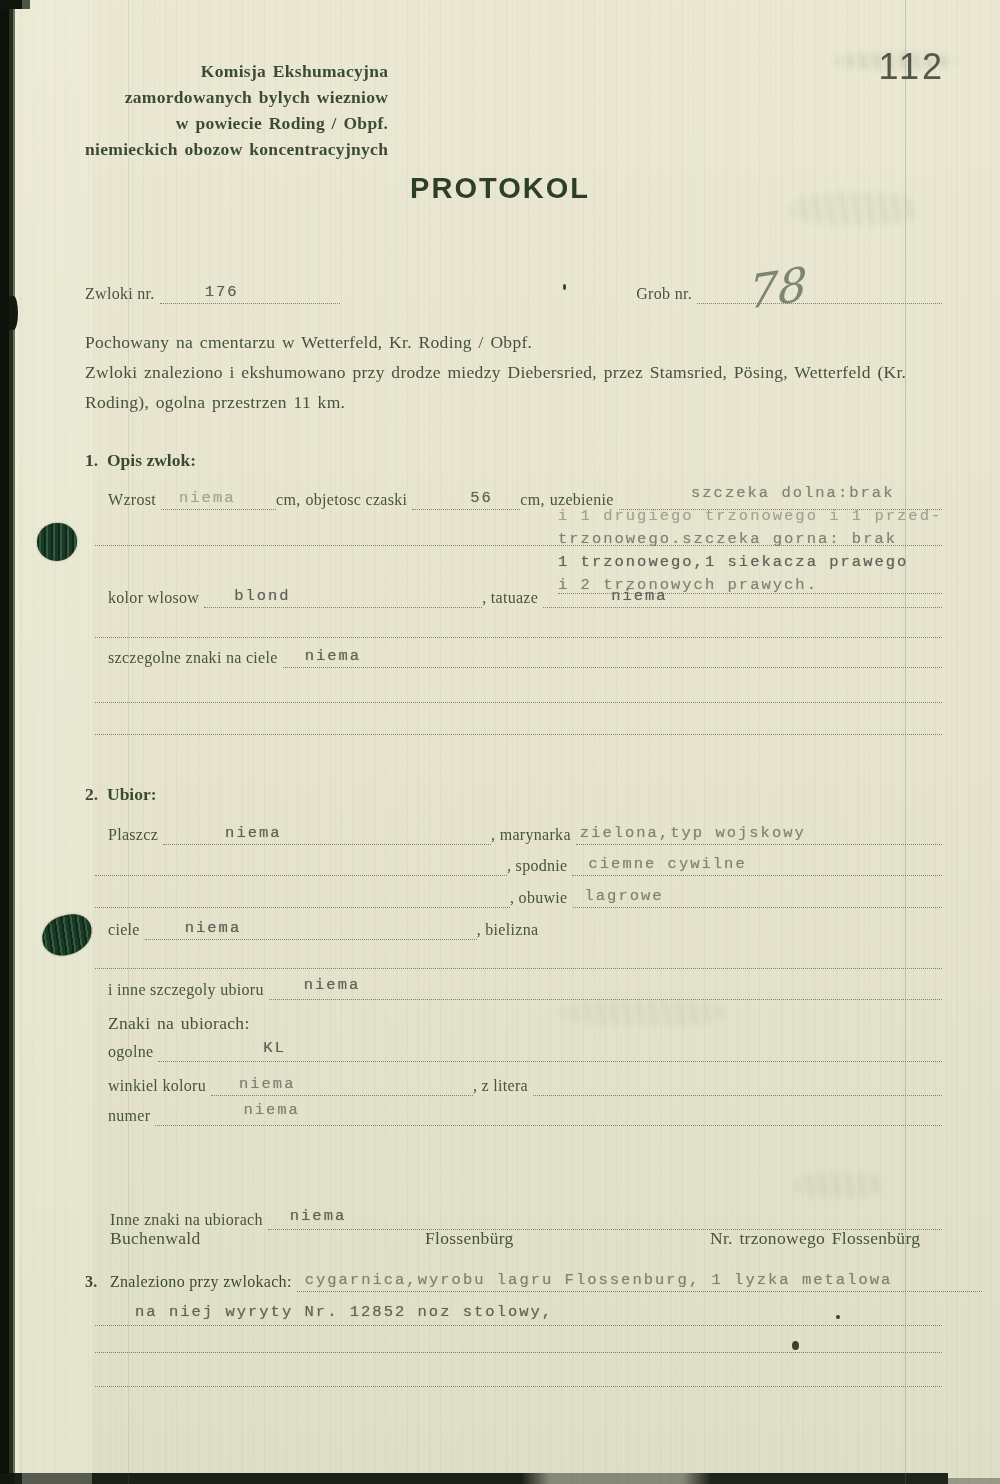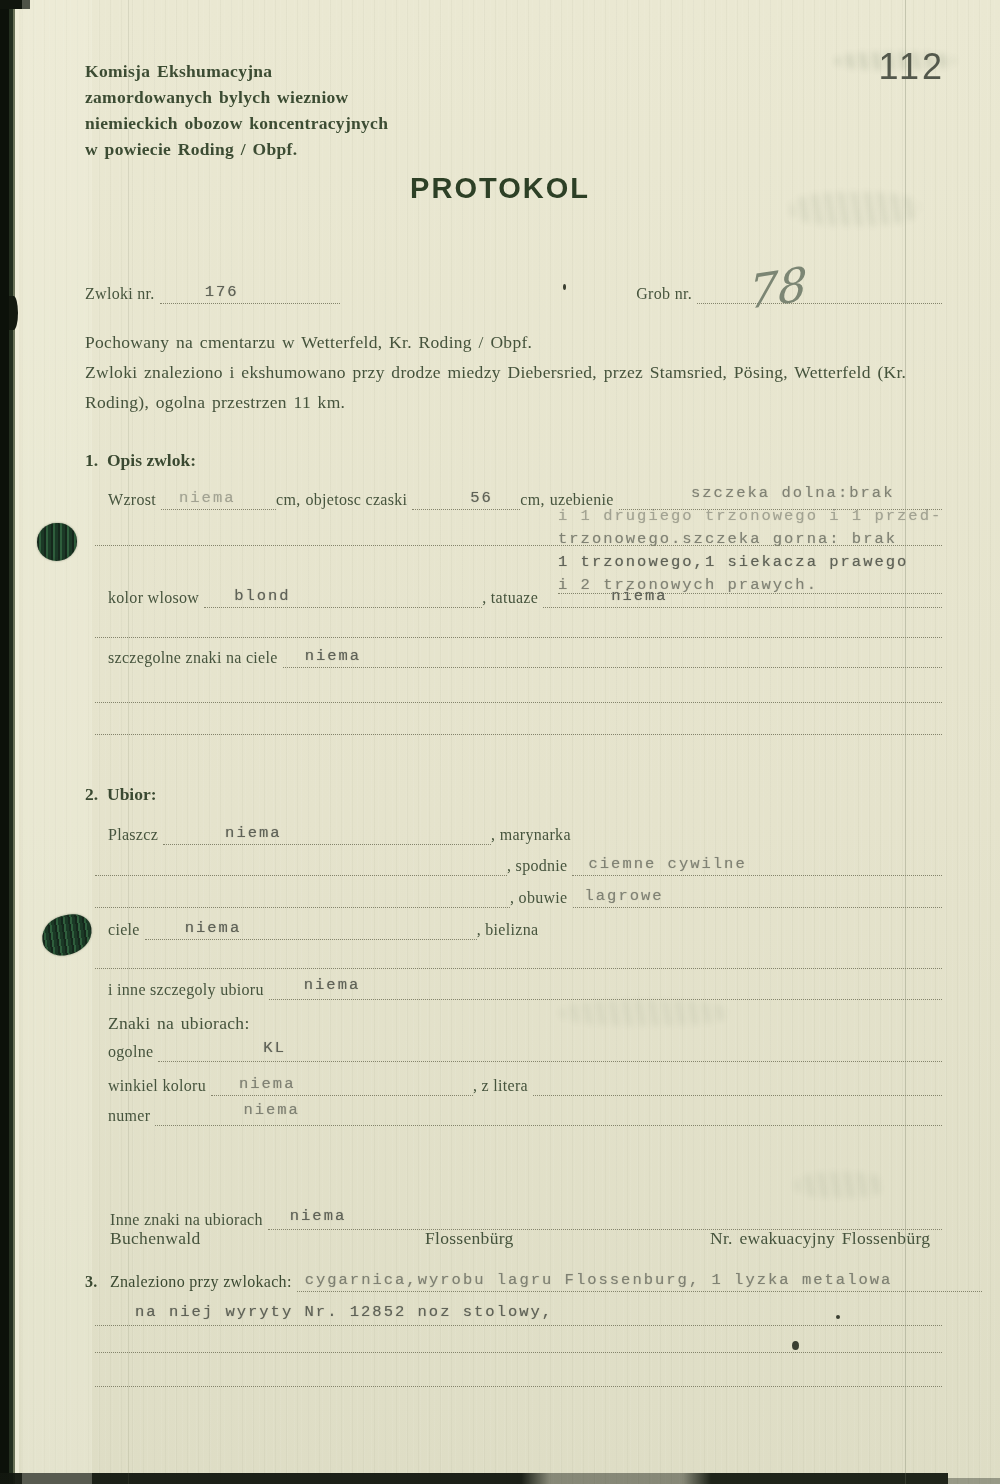--- a/index.html
+++ b/index.html
@@ -24,21 +24,21 @@
   .vline-crease{position:absolute;top:0;bottom:0;width:1px;background:rgba(110,115,92,.30);}
   .vline-light{position:absolute;top:0;bottom:0;width:70px;background:rgba(243,243,226,.28);}
   .hole{position:absolute;background:repeating-linear-gradient(90deg,#15271c 0 2px,#2e5e3c 2px 4px,#1b3926 4px 7px);box-shadow:0 0 3px rgba(30,50,30,.6) inset,0 0 2px rgba(60,70,50,.5);}
   .hole1{left:37px;top:523px;width:40px;height:38px;border-radius:50% 48% 52% 50%;}
   .hole2{left:42px;top:915px;width:50px;height:40px;border-radius:58% 42% 62% 45%;transform:rotate(-8deg);}
   .smudge{position:absolute;filter:blur(3px);background:repeating-linear-gradient(80deg,#3c5238 0 7px,transparent 7px 13px);border-radius:40%;}
   .speck{position:absolute;background:#3a3f31;border-radius:50%;}
 
   
   .print{letter-spacing:.3px;word-spacing:2px;}
-  .hdr{position:absolute;left:85px;top:58px;font-size:17.5px;font-weight:700;line-height:26px;color:#3c4c33;}
+  .hdr{position:absolute;left:85px;top:58px;font-size:17.5px;font-weight:700;line-height:26px;color:#3c4c33;text-align:right;}
   .pagenum{position:absolute;right:55px;top:46px;font-family:"Liberation Sans",sans-serif;font-size:36px;letter-spacing:3px;color:#53584c;font-weight:400;}
   .title{position:absolute;left:0;right:0;top:172px;text-align:center;font-family:"Liberation Sans",sans-serif;font-weight:700;font-size:29px;letter-spacing:2px;color:#2d4026;}
   .subtitle{position:absolute;left:0;right:0;top:220px;text-align:center;font-family:"Liberation Sans",sans-serif;font-weight:700;font-size:19.5px;letter-spacing:.5px;color:#2d4026;}
   .para{position:absolute;font-size:17.5px;color:#45533c;}
 
   .row{position:absolute;display:flex;align-items:flex-end;height:28px;}
   .lbl{font-size:16px;color:#46543d;white-space:nowrap;padding:0 5px 2px 0;line-height:1;letter-spacing:.3px;}
   .fill{border-bottom:1px dotted #84846c;position:relative;height:100%;}
   .grow{flex:1 1 auto;}
   .sp{flex:1 1 auto;height:100%;}
@@ -74,22 +74,22 @@
   <div class="smudge" style="left:795px;top:1172px;width:90px;height:26px;opacity:.08"></div>
   <div class="speck" style="left:563px;top:284px;width:3px;height:6px"></div>
   <div class="speck" style="left:836px;top:1315px;width:4px;height:4px"></div>
   <div class="speck" style="left:792px;top:1341px;width:7px;height:9px"></div>
 
   <div class="pagenum">112</div>
 
   <div class="hdr print">
     <div>Komisja Ekshumacyjna</div>
     <div>zamordowanych bylych wiezniow</div>
+    <div>w powiecie Roding / Obpf.</div>
     <div>niemieckich obozow koncentracyjnych</div>
-    <div>w powiecie Roding / Obpf.</div>
   </div>
 
   <div class="title">PROTOKOL</div>
 
   <div class="row" style="left:85px;right:58px;top:276px">
     <span class="lbl">Zwloki nr.</span>
     <span class="fill" style="flex:0 0 180px">
       <span class="typed" style="left:45px">176</span>
     </span>
     <span class="sp"></span>
@@ -158,20 +158,23 @@
   <div class="heading" style="left:85px;top:784px">
     <span class="no">2.</span><span>Ubior:</span>
   </div>
 
   <div class="row" style="left:108px;right:58px;top:817px">
     <span class="lbl">Plaszcz</span>
     <span class="fill" style="flex:0 0 328px">
       <span class="typed" style="left:62px">niema</span>
     </span>
     <span class="lbl">, marynarka</span>
+    <span class="fill grow">
+      <span class="typed dim" style="left:4px">zielona,typ wojskowy</span>
+    </span>
   </div>
 
   <div class="row" style="left:95px;right:58px;top:848px">
     <span class="fill" style="flex:0 0 412px"></span>
     <span class="lbl">, spodnie</span>
     <span class="fill grow">
       <span class="typed dim" style="left:16px">ciemne cywilne</span>
     </span>
   </div>
 
@@ -220,21 +223,21 @@
 
   <div class="row" style="left:108px;right:58px;top:1098px">
     <span class="lbl">numer</span>
     <span class="fill grow">
       <span class="typed dim" style="left:88px;bottom:6px">niema</span>
     </span>
   </div>
 
   <span class="camp print" style="left:110px">Buchenwald</span>
   <span class="camp print" style="left:425px">Flossenbürg</span>
-  <span class="camp print" style="left:710px">Nr. ewakuacyjny Flossenbürg</span>
+  <span class="camp print" style="left:710px">Nr. trzonowego Flossenbürg</span>
 
   <div class="row" style="left:110px;right:58px;top:1202px">
     <span class="lbl">Inne znaki na ubiorach</span>
     <span class="fill grow">
       <span class="typed" style="left:22px;bottom:4px">niema</span>
     </span>
   </div>
 
   <div class="row" style="left:85px;right:18px;top:1264px">
     <span class="lbl" style="font-weight:700;width:20px;color:#3a4931">3.</span>

